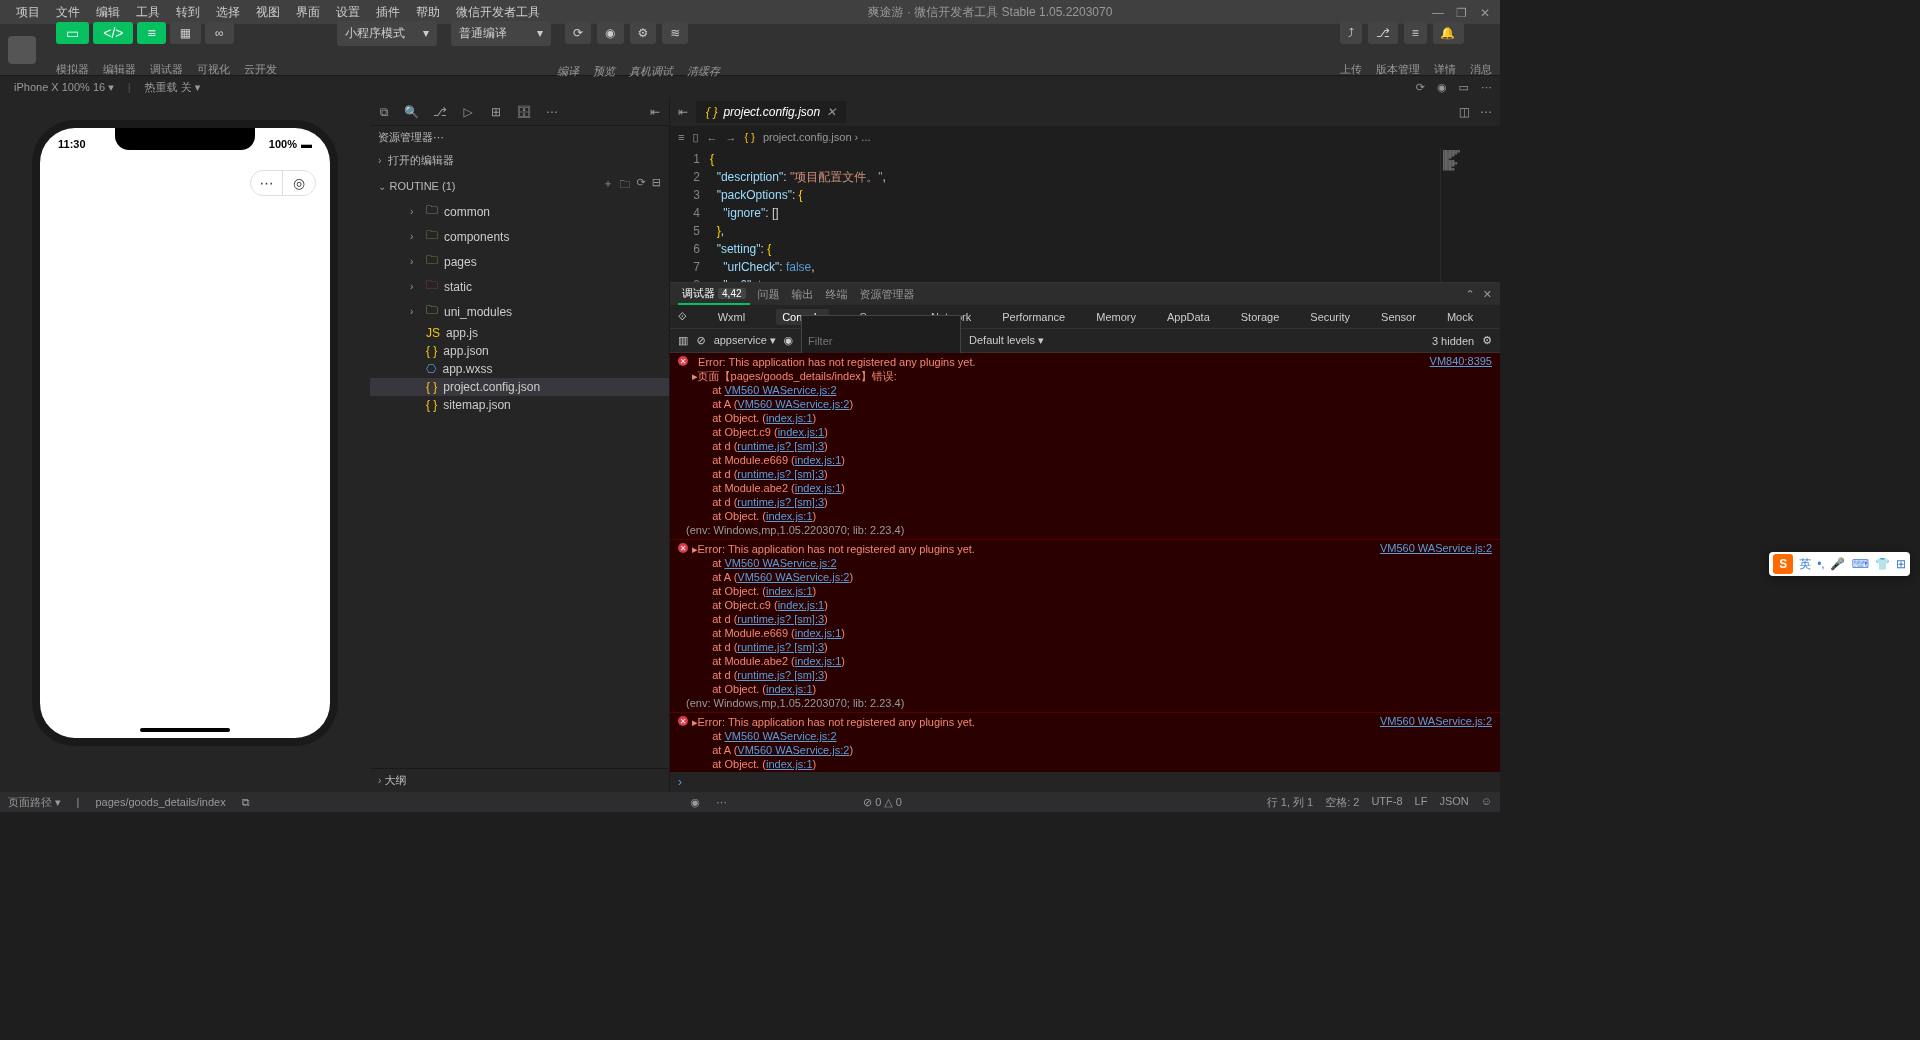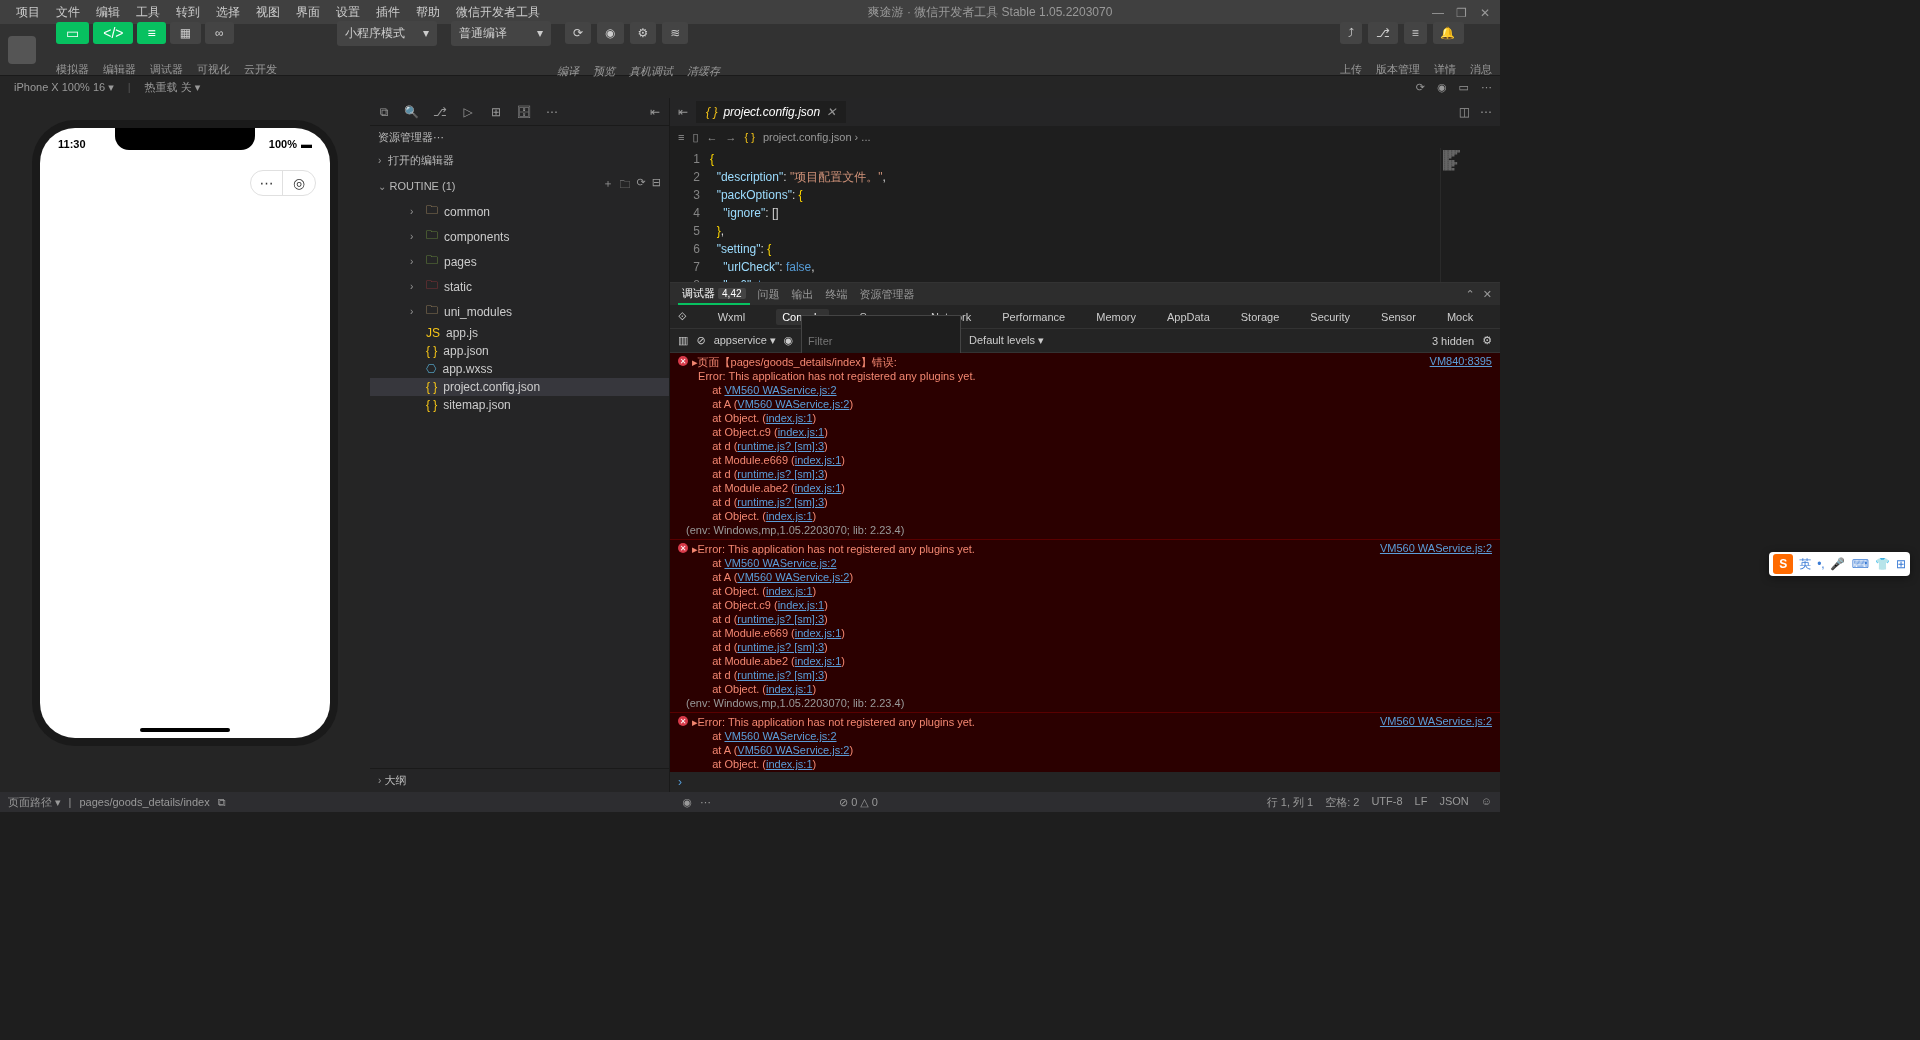--- a/index.html
+++ b/index.html
@@ -82,21 +82,21 @@
 .console-body { flex: 1; overflow: auto; font-family: Consolas, monospace; font-size: 11px; background: #2b0000; }
 .console-block { border-bottom: 1px solid #5a0000; padding: 2px 8px; color: #f48771; position: relative; }
 .err-icon { position: absolute; left: 8px; top: 3px; width: 10px; height: 10px; background: #d73a49; border-radius: 50%; display: inline-flex; align-items: center; justify-content: center; color: #fff; font-size: 8px; }
 .console-line { padding-left: 14px; line-height: 14px; white-space: pre; }
 .console-main { color: #f48771; }
 .console-stack { color: #f48771; padding-left: 22px; }
 .console-env { color: #999; padding-left: 8px; }
 .console-link { color: #5b9dd9; text-decoration: underline; cursor: pointer; }
 .src-link { float: right; color: #5b9dd9; text-decoration: underline; cursor: pointer; }
 .console-input-row { height: 20px; display: flex; align-items: center; padding: 0 8px; color: #569cd6; background: #242424; }
-.status-bottom { height: 20px; background: #2d2d30; display: flex; align-items: center; padding: 0 8px; font-size: 11px; color: #999; gap: 8px; }
+.status-bottom { height: 20px; background: #2d2d30; display: flex; align-items: center; padding: 0 8px; font-size: 11px; color: #999; gap: 16px; }
 .status-bottom-mid { display: flex; gap: 12px; align-items: center; margin-left: 120px; }
 .status-bottom-right { margin-left: auto; display: flex; gap: 12px; }
 
 .ime-bar { position: absolute; right: 10px; top: 552px; background: #fff; border-radius: 4px; display: flex; align-items: center; padding: 2px 4px; gap: 6px; box-shadow: 0 2px 8px rgba(0,0,0,0.4); }
 .ime-s { width: 20px; height: 20px; background: #ff6a00; color: #fff; display: flex; align-items: center; justify-content: center; border-radius: 3px; font-weight: bold; }
 .ime-item { color: #3a7bd5; font-size: 12px; cursor: pointer; }
 </style>
 </head>
 <body>
 
@@ -390,22 +390,22 @@
         <span>Default levels ▾</span>
         <span style="margin-left:auto;display:flex;gap:8px;align-items:center;">
           <span>3 hidden</span>
           <span>⚙</span>
         </span>
       </div>
       <div class="console-body" id="console-body">
           <div class="console-block">
             <span class="err-icon">✕</span>
             <span class="src-link">VM840:8395</span>
+            <div class="console-line console-main">  Error: This application has not registered any plugins yet.</div>
             <div class="console-line console-main">▸页面【pages/goods_details/index】错误:</div>
-            <div class="console-line console-main">  Error: This application has not registered any plugins yet.</div>
             <div class="console-line console-stack">    at <span class="console-link">VM560 WAService.js:2</span></div>
             <div class="console-line console-stack">    at A (<span class="console-link">VM560 WAService.js:2</span>)</div>
             <div class="console-line console-stack">    at Object.<anonymous> (<span class="console-link">index.js:1</span>)</anonymous></div>
             <div class="console-line console-stack">    at Object.c9 (<span class="console-link">index.js:1</span>)</div>
             <div class="console-line console-stack">    at d (<span class="console-link">runtime.js? [sm]:3</span>)</div>
             <div class="console-line console-stack">    at Module.e669 (<span class="console-link">index.js:1</span>)</div>
             <div class="console-line console-stack">    at d (<span class="console-link">runtime.js? [sm]:3</span>)</div>
             <div class="console-line console-stack">    at Module.abe2 (<span class="console-link">index.js:1</span>)</div>
             <div class="console-line console-stack">    at d (<span class="console-link">runtime.js? [sm]:3</span>)</div>
             <div class="console-line console-stack">    at Object.<anonymous> (<span class="console-link">index.js:1</span>)</anonymous></div>

